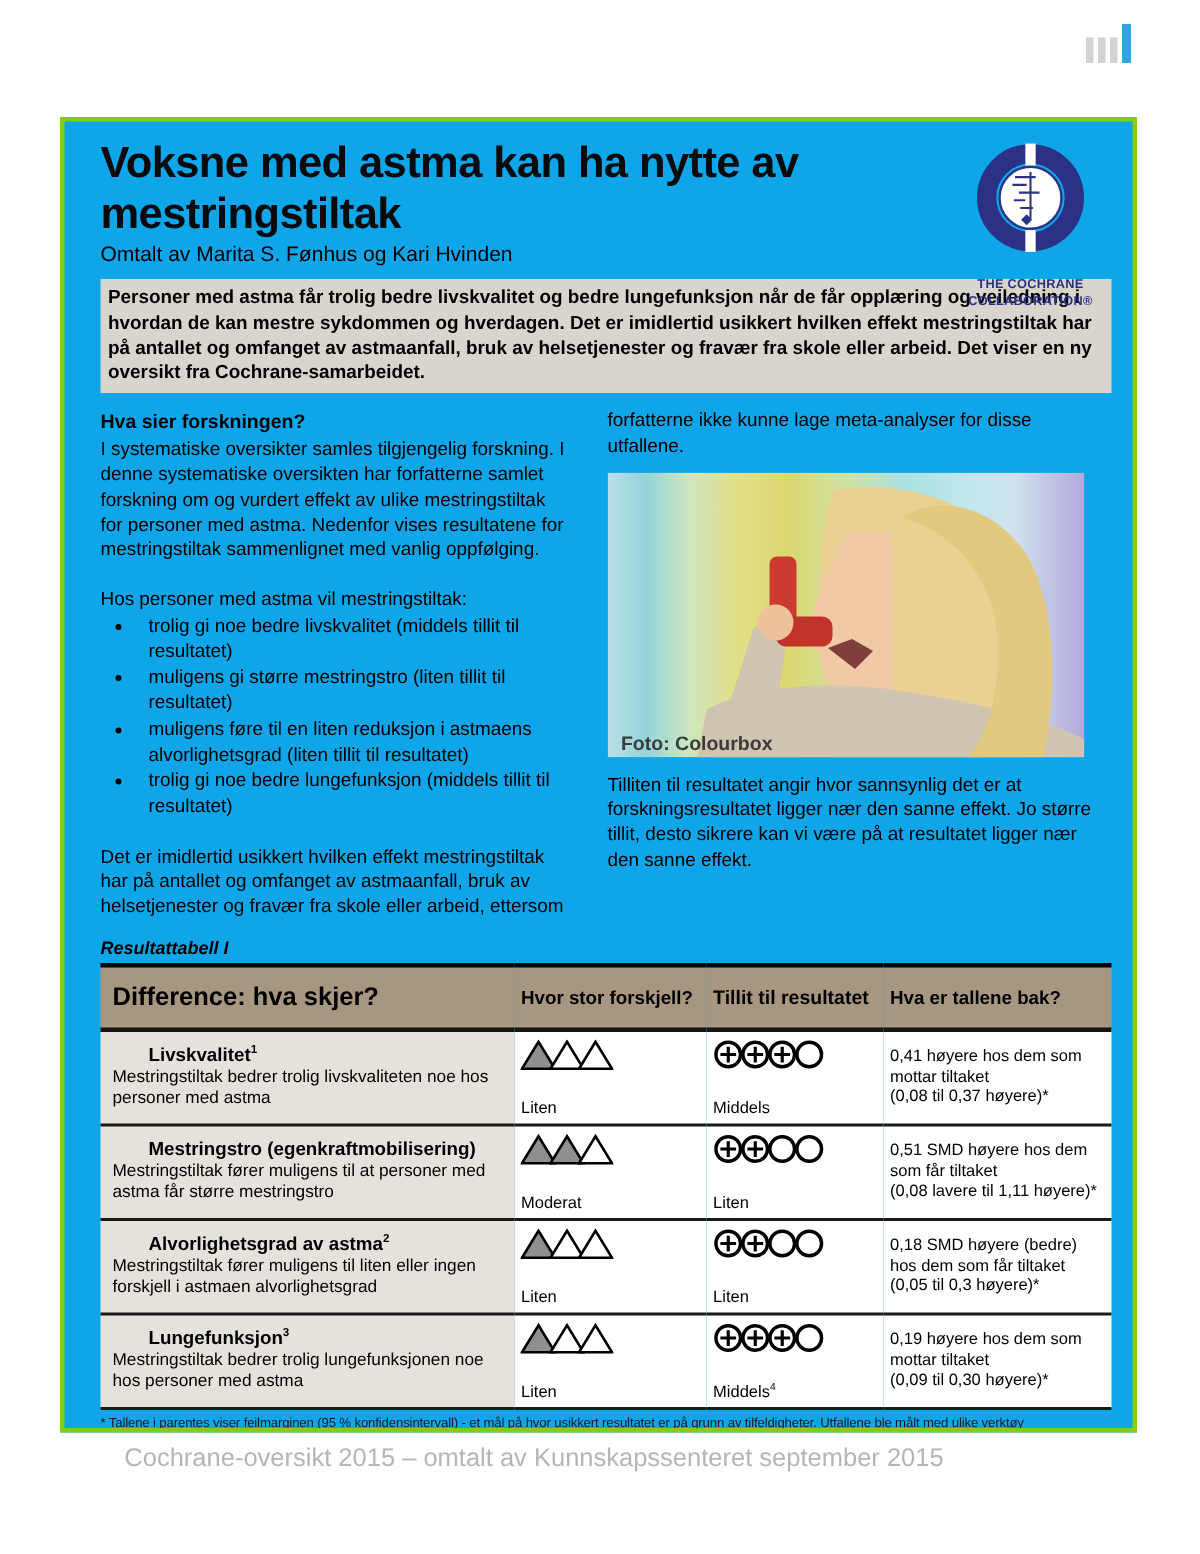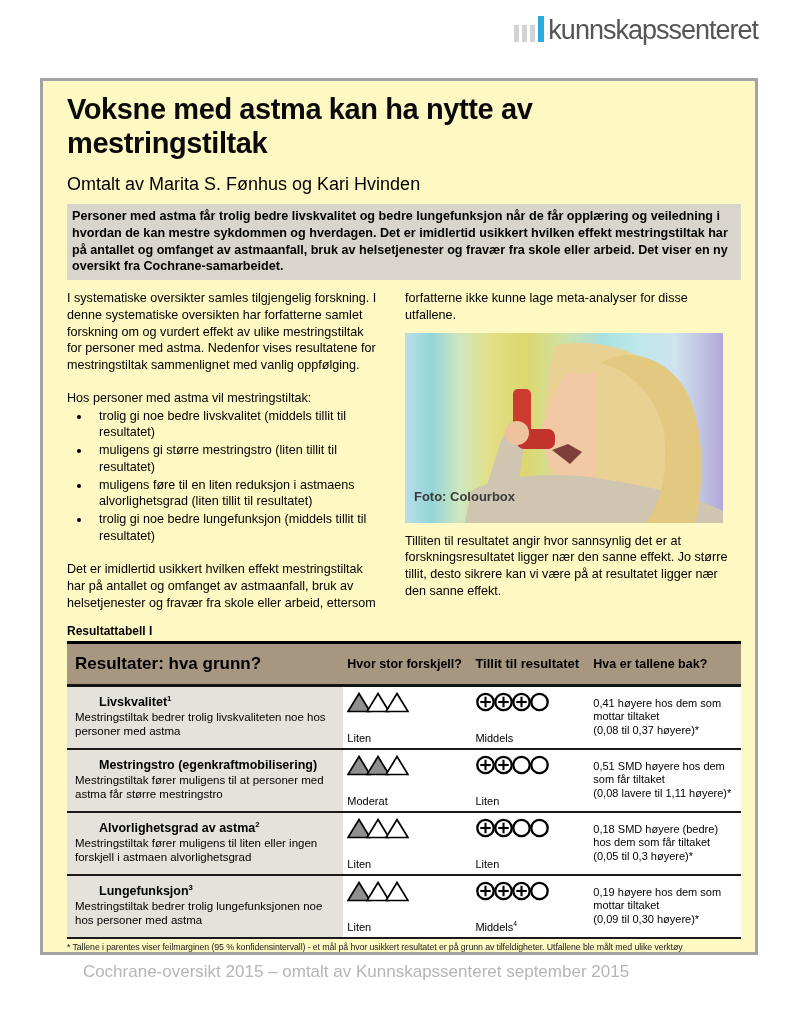--- a/index.html
+++ b/index.html
@@ -12,55 +12,55 @@
   
   .top-logo { position:absolute; top:16px; right:42px; display:flex; align-items:flex-end; }
   .bars { display:flex; align-items:flex-end; margin-right:3px; }
   .bars i { display:block; width:5px; margin-right:3px; background:#d3d3d3; height:17px; }
   .bars i.blue { background:#29abe2; height:26px; width:6px; margin-right:1px; }
   .logo-text { font-size:27px; color:#545556; letter-spacing:-1px; line-height:0.85; }
 
   
   .main-box {
     position:absolute; left:40px; top:78px; width:718px; height:877px;
-    border:3px solid #a3a3a3; background:#fef9c3; padding:12px 14px 0 24px; overflow:hidden;
+    border:3px solid #84cc16; background:#0ea5e9; padding:12px 14px 0 24px; overflow:hidden;
   }
 
   .title-row { position:relative; }
   h1.title {
     width:565px; font-size:29px; font-weight:bold; letter-spacing:-0.4px; line-height:1.16; color:#0a0a0a;
   }
-  .byline { margin-top:14px; font-size:18px; }
+  .byline { margin-top:1px; font-size:14px; }
 
   .cochrane { position:absolute; top:2px; right:2px; width:104px; text-align:center; }
   .cochrane-text { font-size:8.5px; font-weight:bold; color:#2b3286; line-height:1.25; letter-spacing:0.2px; }
 
   .ingress {
     margin-top:9px; background:#d9d5cc; font-weight:bold; font-size:12.6px;
     line-height:1.33; padding:4px 6px 5px 5px;
   }
 
   
   .columns { display:flex; margin-top:10px; }
   .col-left { width:336px; margin-right:26px; font-size:12.6px; line-height:1.33; }
   .col-right { width:362px; font-size:12.6px; line-height:1.33; }
   .col-left h2 { font-size:13px; font-weight:bold; margin-bottom:2px; }
   .col-left .spacer { height:16px; }
   .col-left ul { list-style:disc; padding-left:24px; margin-top:1px; }
   .col-left li { padding-left:8px; margin-bottom:1px; }
 
   .photo-wrap { position:relative; width:318px; height:190px; margin-top:9px; overflow:hidden; }
   .photo-credit {
-    position:absolute; left:9px; bottom:17px; font-size:13px; font-weight:600; color:#3b3b3b;
+    position:absolute; left:9px; bottom:0; font-size:13px; font-weight:600; color:#3b3b3b;
   }
   .rc-para2 { margin-top:10px; }
 
   
   .table-section { margin-top:12px; }
-  .table-label { font-size:12px; font-weight:bold; margin-bottom:3px; }
+  .table-label { font-size:12px; font-weight:bold; margin-bottom:3px;font-style:italic; }
   table.results { width:100%; border-collapse:collapse; border-top:3px solid #000; }
   table.results th, table.results td { text-align:left; vertical-align:middle; }
   thead tr { background:#a79781; border-bottom:3px solid #141414; }
   th.h1 { font-size:17px; font-weight:bold; padding:10px 8px 10px 8px; width:41%; }
   th.h2 { font-size:12.5px; width:19%; padding:10px 4px; }
   th.h3 { font-size:13px; width:17.5%; padding:10px 4px; }
   th.h4 { font-size:12.5px; width:22.5%; padding:10px 4px; }
   tbody tr { border-bottom:2px solid #1a1a1a; }
   td.c1 { background:#e5e2db; padding:5px 10px 6px 8px; }
   td.c2, td.c3, td.c4 { background:#fff; padding:4px 4px; }
@@ -87,36 +87,55 @@
 
 <div class="page">
 
   <div class="top-logo">
     <span class="bars">
       <i></i>
         <i></i>
         <i></i>
         <i class="blue"></i>
     </span>
-    <span class="logo-text">kunnskapssenteret</span>
   </div>
 
   <div class="main-box">
 
     <div class="title-row">
       <h1 class="title">Voksne med astma kan ha nytte av mestringstiltak</h1>
 
+      <div class="cochrane">
+        <svg width="86" height="84" viewBox="0 0 100 96">
+          <circle cx="50" cy="42" r="34" fill="none" stroke="#2b3286" stroke-width="15"></circle>
+          <rect x="46" y="0" width="8" height="17" fill="#fff"></rect>
+          <rect x="46" y="67" width="8" height="17" fill="#fff"></rect>
+          <circle cx="50" cy="42" r="24" fill="#fff" stroke="#2b3286" stroke-width="1.8"></circle>
+          <line x1="50" y1="22" x2="50" y2="58" stroke="#2b3286" stroke-width="1.6"></line>
+          <line x1="38" y1="26" x2="54" y2="26" stroke="#2b3286" stroke-width="1.6"></line>
+          <line x1="36" y1="32" x2="47" y2="32" stroke="#2b3286" stroke-width="1.6"></line>
+          <line x1="41" y1="38" x2="57" y2="38" stroke="#2b3286" stroke-width="1.6"></line>
+          <line x1="37" y1="44" x2="46" y2="44" stroke="#2b3286" stroke-width="1.6"></line>
+          <line x1="42" y1="50" x2="52" y2="50" stroke="#2b3286" stroke-width="1.6"></line>
+          <rect x="44" y="56" width="6" height="6" fill="#2b3286" transform="rotate(45 47 59)"></rect>
+        </svg>
+        <div class="cochrane-text">
+          <div>THE COCHRANE</div>
+          <div>COLLABORATION®</div>
+        </div>
+      </div>
     </div>
 
     <div class="byline">Omtalt av Marita S. Fønhus og Kari Hvinden</div>
 
     <div class="ingress">Personer med astma får trolig bedre livskvalitet og bedre lungefunksjon når de får opplæring og veiledning i hvordan de kan mestre sykdommen og hverdagen. Det er imidlertid usikkert hvilken effekt mestringstiltak har på antallet og omfanget av astmaanfall, bruk av helsetjenester og fravær fra skole eller arbeid. Det viser en ny oversikt fra Cochrane-samarbeidet.</div>
 
     <div class="columns">
       <div class="col-left">
+        <h2>Hva sier forskningen?</h2>
         <p>I systematiske oversikter samles tilgjengelig forskning. I denne systematiske oversikten har forfatterne samlet forskning om og vurdert effekt av ulike mestringstiltak for personer med astma. Nedenfor vises resultatene for mestringstiltak sammenlignet med vanlig oppfølging.</p>
         <div class="spacer"></div>
         <p>Hos personer med astma vil mestringstiltak:</p>
         <ul>
           <li>trolig gi noe bedre livskvalitet (middels tillit til resultatet)</li>
           <li>muligens gi større mestringstro (liten tillit til resultatet)</li>
           <li>muligens føre til en liten reduksjon i astmaens alvorlighetsgrad (liten tillit til resultatet)</li>
           <li>trolig gi noe bedre lungefunksjon (middels tillit til resultatet)</li>
         </ul>
         <div class="spacer"></div>
@@ -158,21 +177,21 @@
 
         <p class="rc-para2">Tilliten til resultatet angir hvor sannsynlig det er at forskningsresultatet ligger nær den sanne effekt. Jo større tillit, desto sikrere kan vi være på at resultatet ligger nær den sanne effekt.</p>
       </div>
     </div>
 
     <div class="table-section">
       <div class="table-label">Resultattabell I</div>
       <table class="results">
         <thead>
           <tr>
-            <th class="h1">Resultater: hva grunn?</th>
+            <th class="h1">Difference: hva skjer?</th>
             <th class="h2">Hvor stor forskjell?</th>
             <th class="h3">Tillit til resultatet</th>
             <th class="h4">Hva er tallene bak?</th>
           </tr>
         </thead>
         <tbody>
           <tr>
             <td class="c1">
               <div class="row-title"><span>Livskvalitet</span><sup>1</sup></div>
               <div class="row-desc">Mestringstiltak bedrer trolig livskvaliteten noe hos personer med astma</div>

